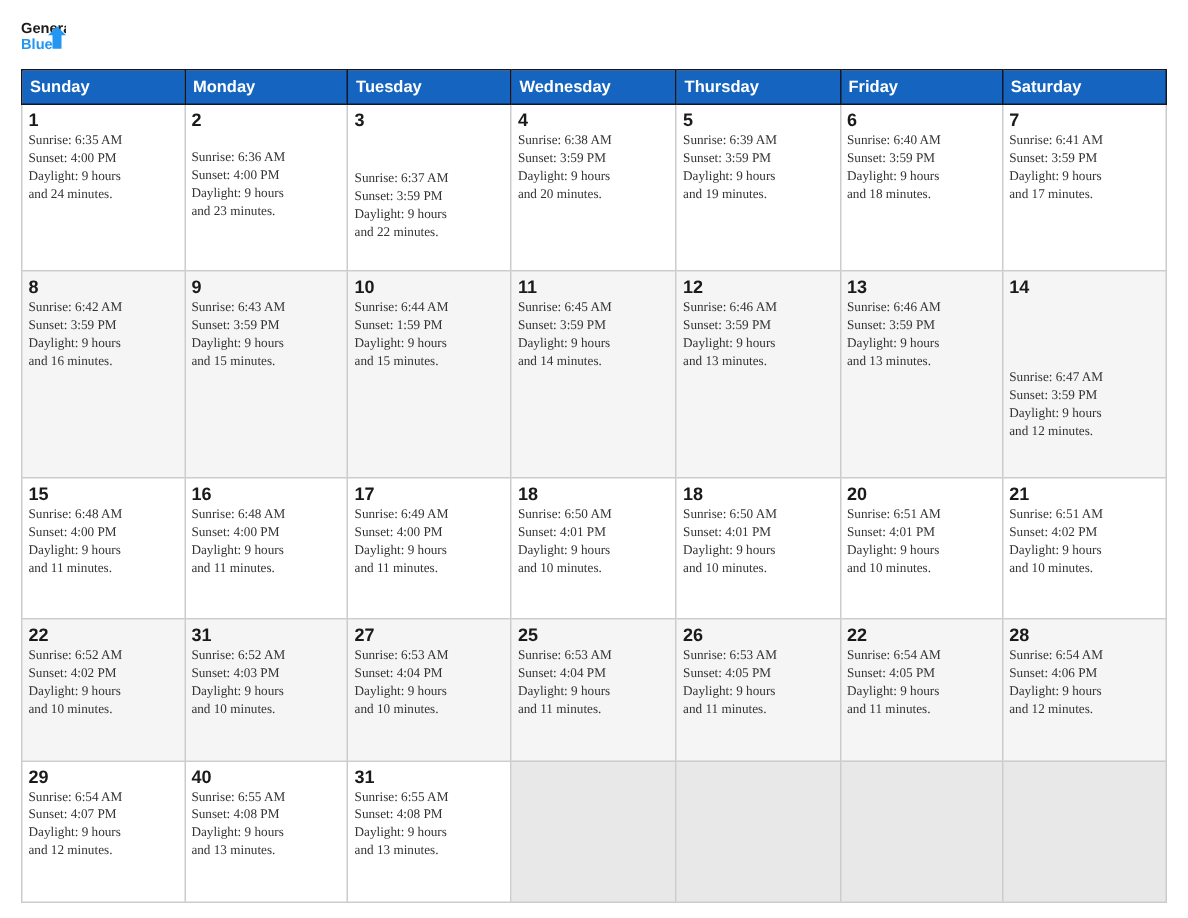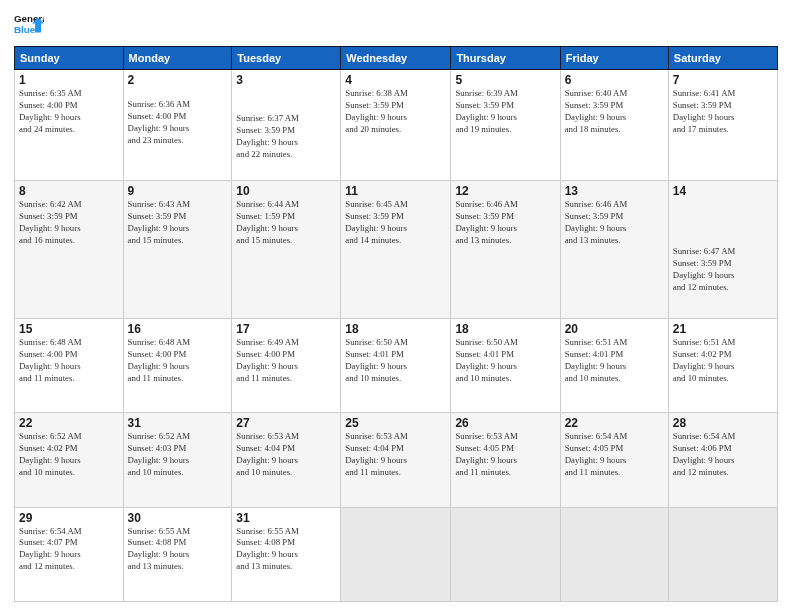--- a/index.html
+++ b/index.html
@@ -328,21 +328,21 @@
         </tr>
         <tr>
           <td>
             <span class="day-number">29</span>
             <div class="day-info" style="white-space: pre-line;">Sunrise: 6:54 AM
 Sunset: 4:07 PM
 Daylight: 9 hours
 and 12 minutes.</div>
           </td>
           <td>
-            <span class="day-number">30</span>
+            <span class="day-number">40</span>
             <div class="day-info" style="white-space: pre-line;">Sunrise: 6:55 AM
 Sunset: 4:08 PM
 Daylight: 9 hours
 and 13 minutes.</div>
           </td>
           <td>
             <span class="day-number">31</span>
             <div class="day-info" style="white-space: pre-line;">Sunrise: 6:55 AM
 Sunset: 4:08 PM
 Daylight: 9 hours

